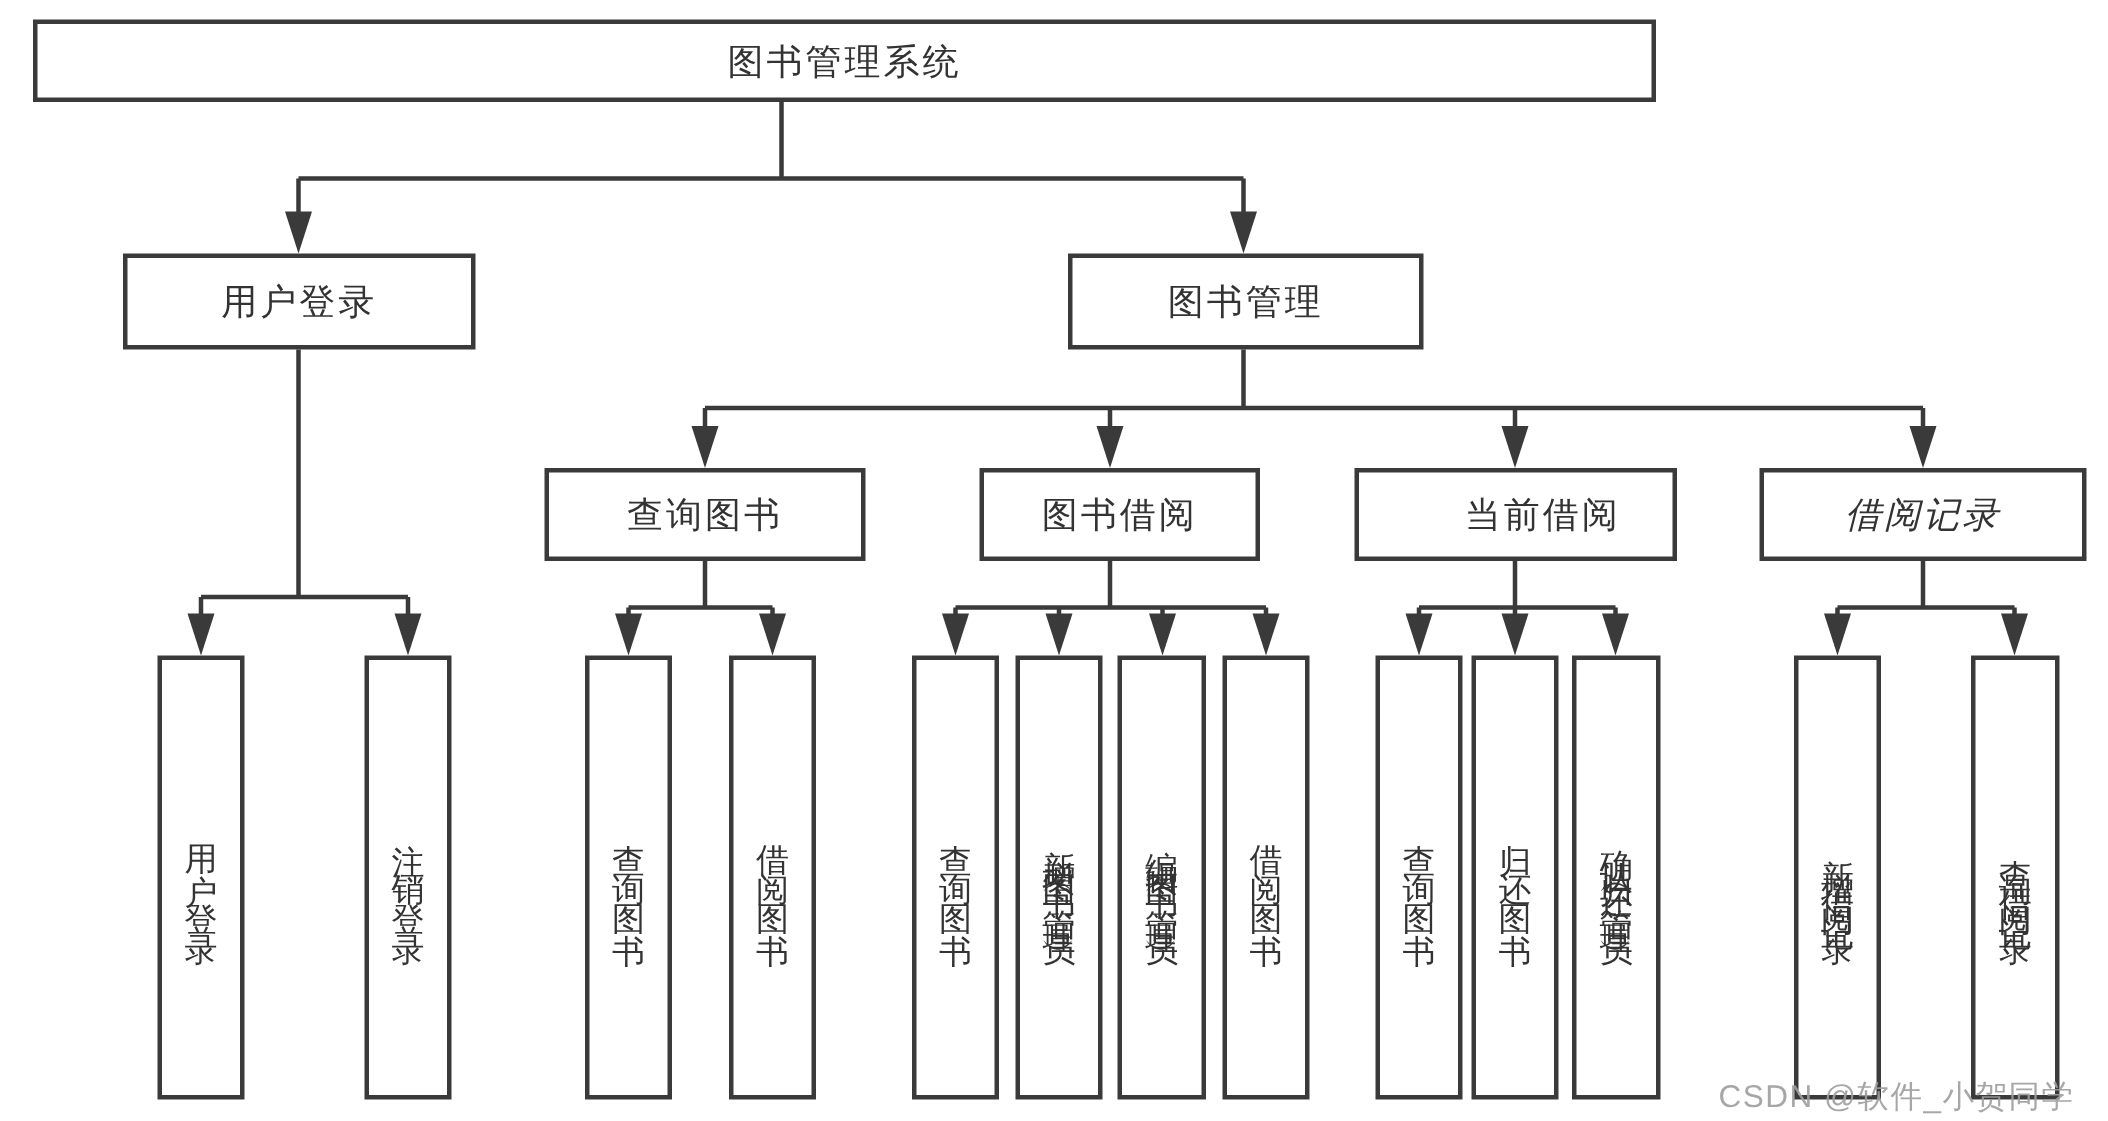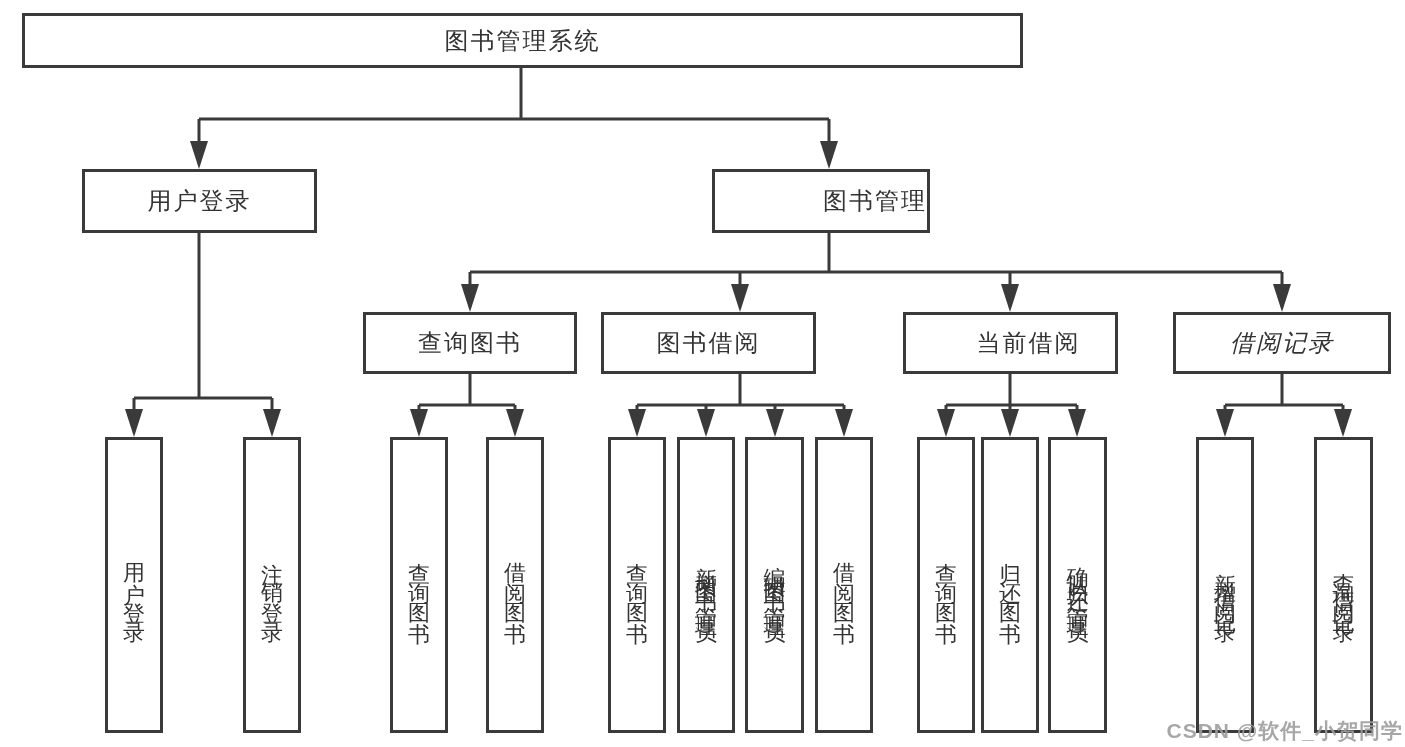--- a/index.html
+++ b/index.html
@@ -24,24 +24,23 @@
     z-index:2;
   }
   .hbox span{
     font-size:24px;color:var(--text);letter-spacing:2px;white-space:nowrap;
   }
   .vbox span{
     writing-mode:vertical-rl;text-orientation:mixed;
     font-size:22px;color:var(--text);white-space:nowrap;line-height:1;
   }
   .watermark{
-    position:absolute;right:2px;bottom:2px;z-index:5;
+    position:absolute;right:22px;bottom:2px;z-index:5;
     font-size:21px;color:var(--watermark);letter-spacing:1px;opacity:.9;
     white-space:nowrap;
-    font-weight:bold;
   }
 </style>
 </head>
 <body>
 
 <div id="canvas">
 
   <svg class="connectors" width="1405" height="747" viewBox="0 0 1405 747">
     <g>
       <path d="M521 65 V119 M199 119 H829 M199 119 V147 M829 119 V147"></path>
@@ -78,35 +77,35 @@
       <polygon points="1001,409 1019,409 1010,437"></polygon>
       <polygon points="1068,409 1086,409 1077,437"></polygon>
     </g>
     <g>
       <path d="M1282 372 V405 M1225 405 H1343 M1225 405 V415 M1343 405 V415"></path>
       <polygon points="1216,409 1234,409 1225,437"></polygon>
       <polygon points="1334,409 1352,409 1343,437"></polygon>
     </g>
   </svg>
 
-  <div class="node hbox" style="left:22px;top:13px;width:1001px;height:55px;">
+  <div class="node hbox" style="left:22px;top:13px;width:1082px;height:55px;">
     <span>图书管理系统</span>
   </div>
 
   <div class="node hbox" style="left:82px;top:169px;width:235px;height:64px;">
     <span>用户登录</span>
   </div>
-  <div class="node hbox" style="left:712px;top:169px;width:218px;height:64px;justify-content:flex-end;">
+  <div class="node hbox" style="left:712px;top:169px;width:237px;height:64px;">
     <span>图书管理</span>
   </div>
 
   <div class="node hbox" style="left:363px;top:312px;width:214px;height:62px;">
     <span>查询图书</span>
   </div>
-  <div class="node hbox" style="left:601px;top:312px;width:215px;height:62px;">
+  <div class="node hbox" style="left:653px;top:312px;width:187px;height:62px;">
     <span>图书借阅</span>
   </div>
   <div class="node hbox" style="left:903px;top:312px;width:215px;height:62px;padding-left:36px;">
     <span>当前借阅</span>
   </div>
   <div class="node hbox" style="left:1173px;top:312px;width:218px;height:62px;font-style:italic;">
     <span>借阅记录</span>
   </div>
 
   <div class="node vbox" style="left:105px;top:437px;width:58px;height:296px;">

